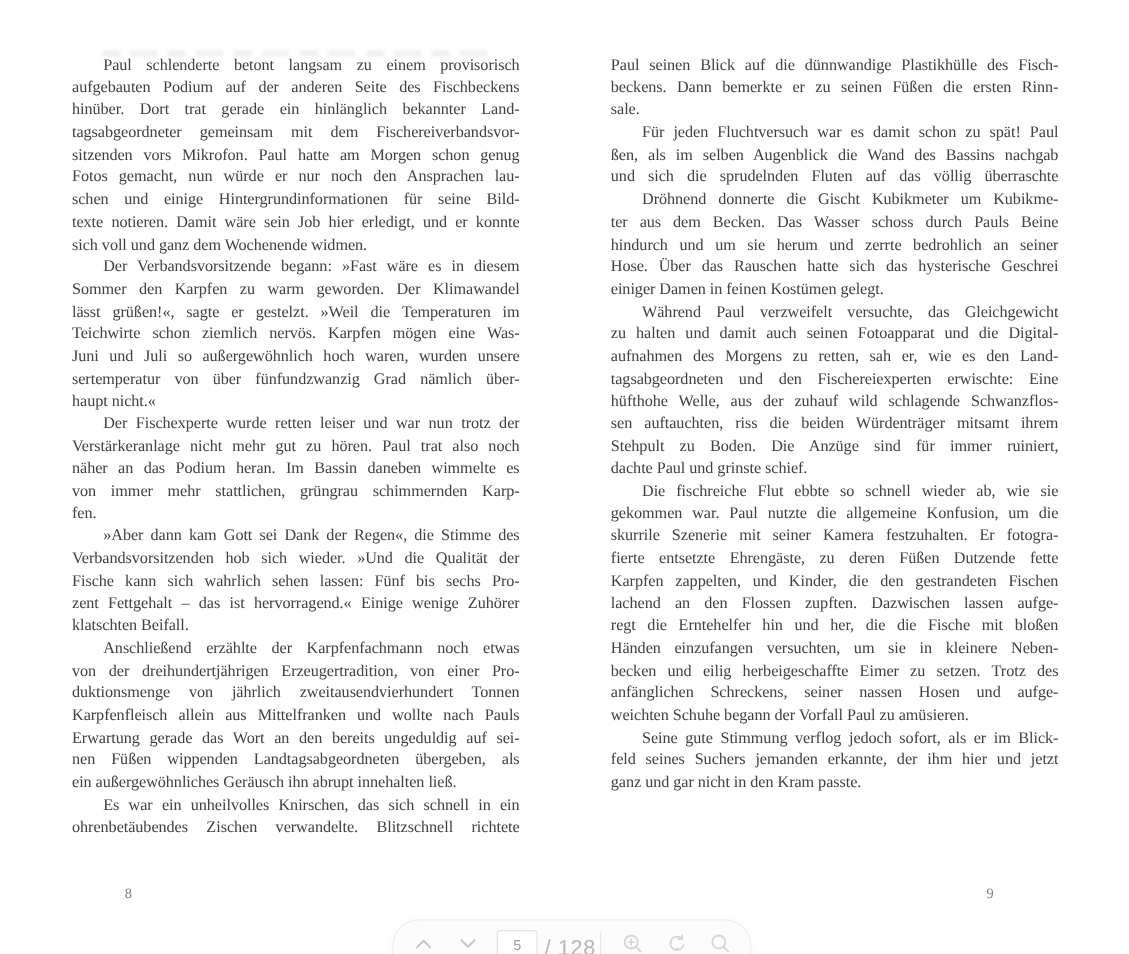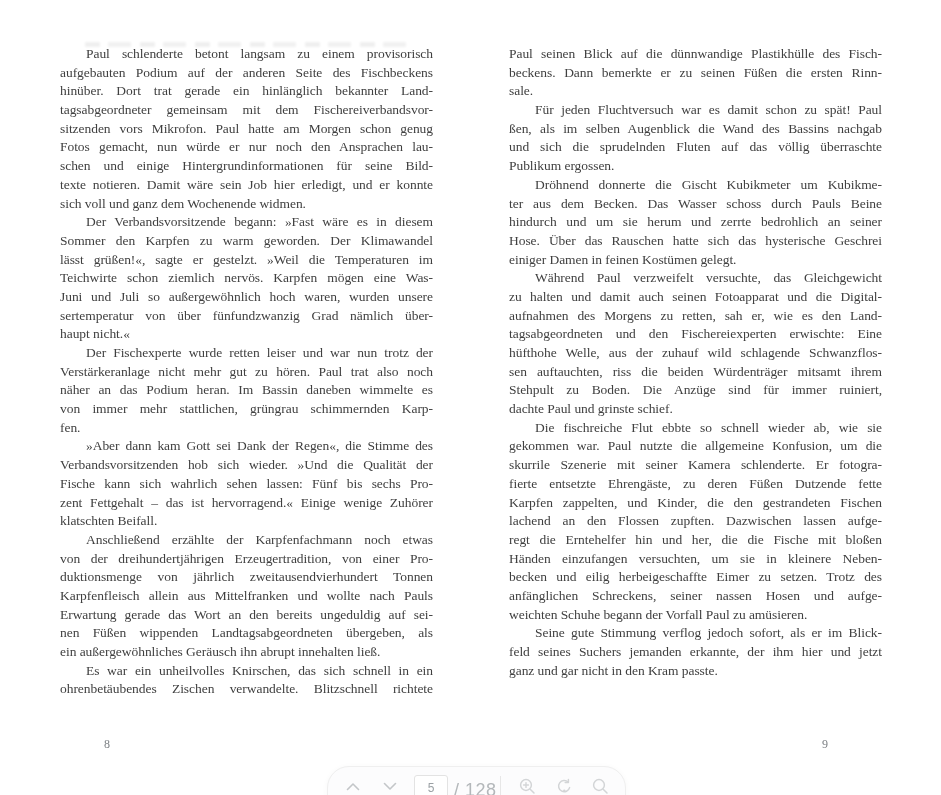--- a/index.html
+++ b/index.html
@@ -100,21 +100,20 @@
   <div class="page-text" id="right-col">
       <div class="para">
         <div class="line">Paul seinen Blick auf die dünnwandige Plastikhülle des Fisch-</div>
         <div class="line">beckens. Dann bemerkte er zu seinen Füßen die ersten Rinn-</div>
         <div class="line pend">sale.</div>
       </div>
       <div class="para">
         <div class="line ind">Für jeden Fluchtversuch war es damit schon zu spät! Paul</div>
         <div class="line">ßen, als im selben Augenblick die Wand des Bassins nachgab</div>
         <div class="line">und sich die sprudelnden Fluten auf das völlig überraschte</div>
-        <div class="line pend">Publikum ergossen.</div>
       </div>
       <div class="para">
         <div class="line ind">Dröhnend donnerte die Gischt Kubikmeter um Kubikme-</div>
         <div class="line">ter aus dem Becken. Das Wasser schoss durch Pauls Beine</div>
         <div class="line">hindurch und um sie herum und zerrte bedrohlich an seiner</div>
         <div class="line">Hose. Über das Rauschen hatte sich das hysterische Geschrei</div>
         <div class="line pend">einiger Damen in feinen Kostümen gelegt.</div>
       </div>
       <div class="para">
         <div class="line ind">Während Paul verzweifelt versuchte, das Gleichgewicht</div>
@@ -122,21 +121,21 @@
         <div class="line">aufnahmen des Morgens zu retten, sah er, wie es den Land-</div>
         <div class="line">tagsabgeordneten und den Fischereiexperten erwischte: Eine</div>
         <div class="line">hüfthohe Welle, aus der zuhauf wild schlagende Schwanzflos-</div>
         <div class="line">sen auftauchten, riss die beiden Würdenträger mitsamt ihrem</div>
         <div class="line">Stehpult zu Boden. Die Anzüge sind für immer ruiniert,</div>
         <div class="line pend">dachte Paul und grinste schief.</div>
       </div>
       <div class="para">
         <div class="line ind">Die fischreiche Flut ebbte so schnell wieder ab, wie sie</div>
         <div class="line">gekommen war. Paul nutzte die allgemeine Konfusion, um die</div>
-        <div class="line">skurrile Szenerie mit seiner Kamera schlenderte. Er fotogra-</div>
+        <div class="line">skurrile Szenerie mit seiner Kamera festzuhalten. Er fotogra-</div>
         <div class="line">fierte entsetzte Ehrengäste, zu deren Füßen Dutzende fette</div>
         <div class="line">Karpfen zappelten, und Kinder, die den gestrandeten Fischen</div>
         <div class="line">lachend an den Flossen zupften. Dazwischen lassen aufge-</div>
         <div class="line">regt die Erntehelfer hin und her, die die Fische mit bloßen</div>
         <div class="line">Händen einzufangen versuchten, um sie in kleinere Neben-</div>
         <div class="line">becken und eilig herbeigeschaffte Eimer zu setzen. Trotz des</div>
         <div class="line">anfänglichen Schreckens, seiner nassen Hosen und aufge-</div>
         <div class="line pend">weichten Schuhe begann der Vorfall Paul zu amüsieren.</div>
       </div>
       <div class="para">

